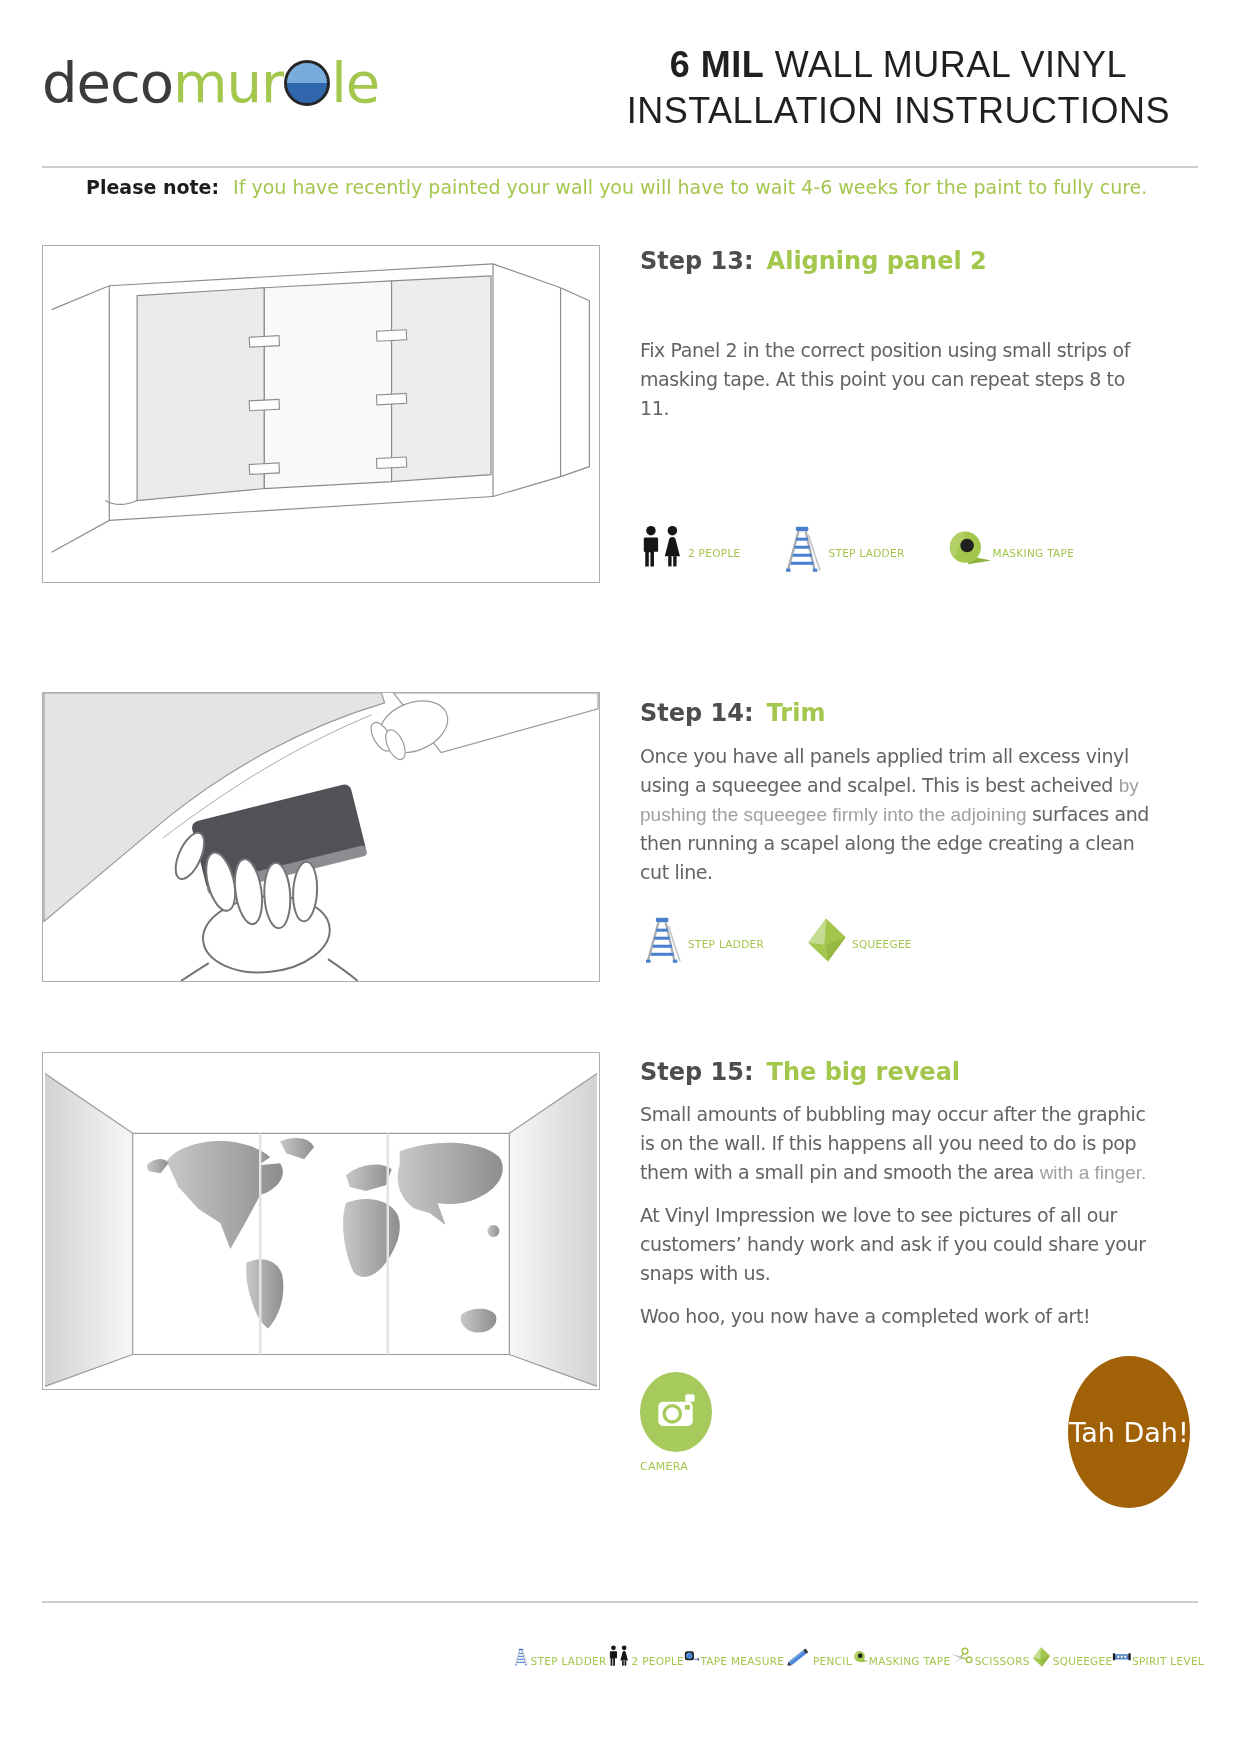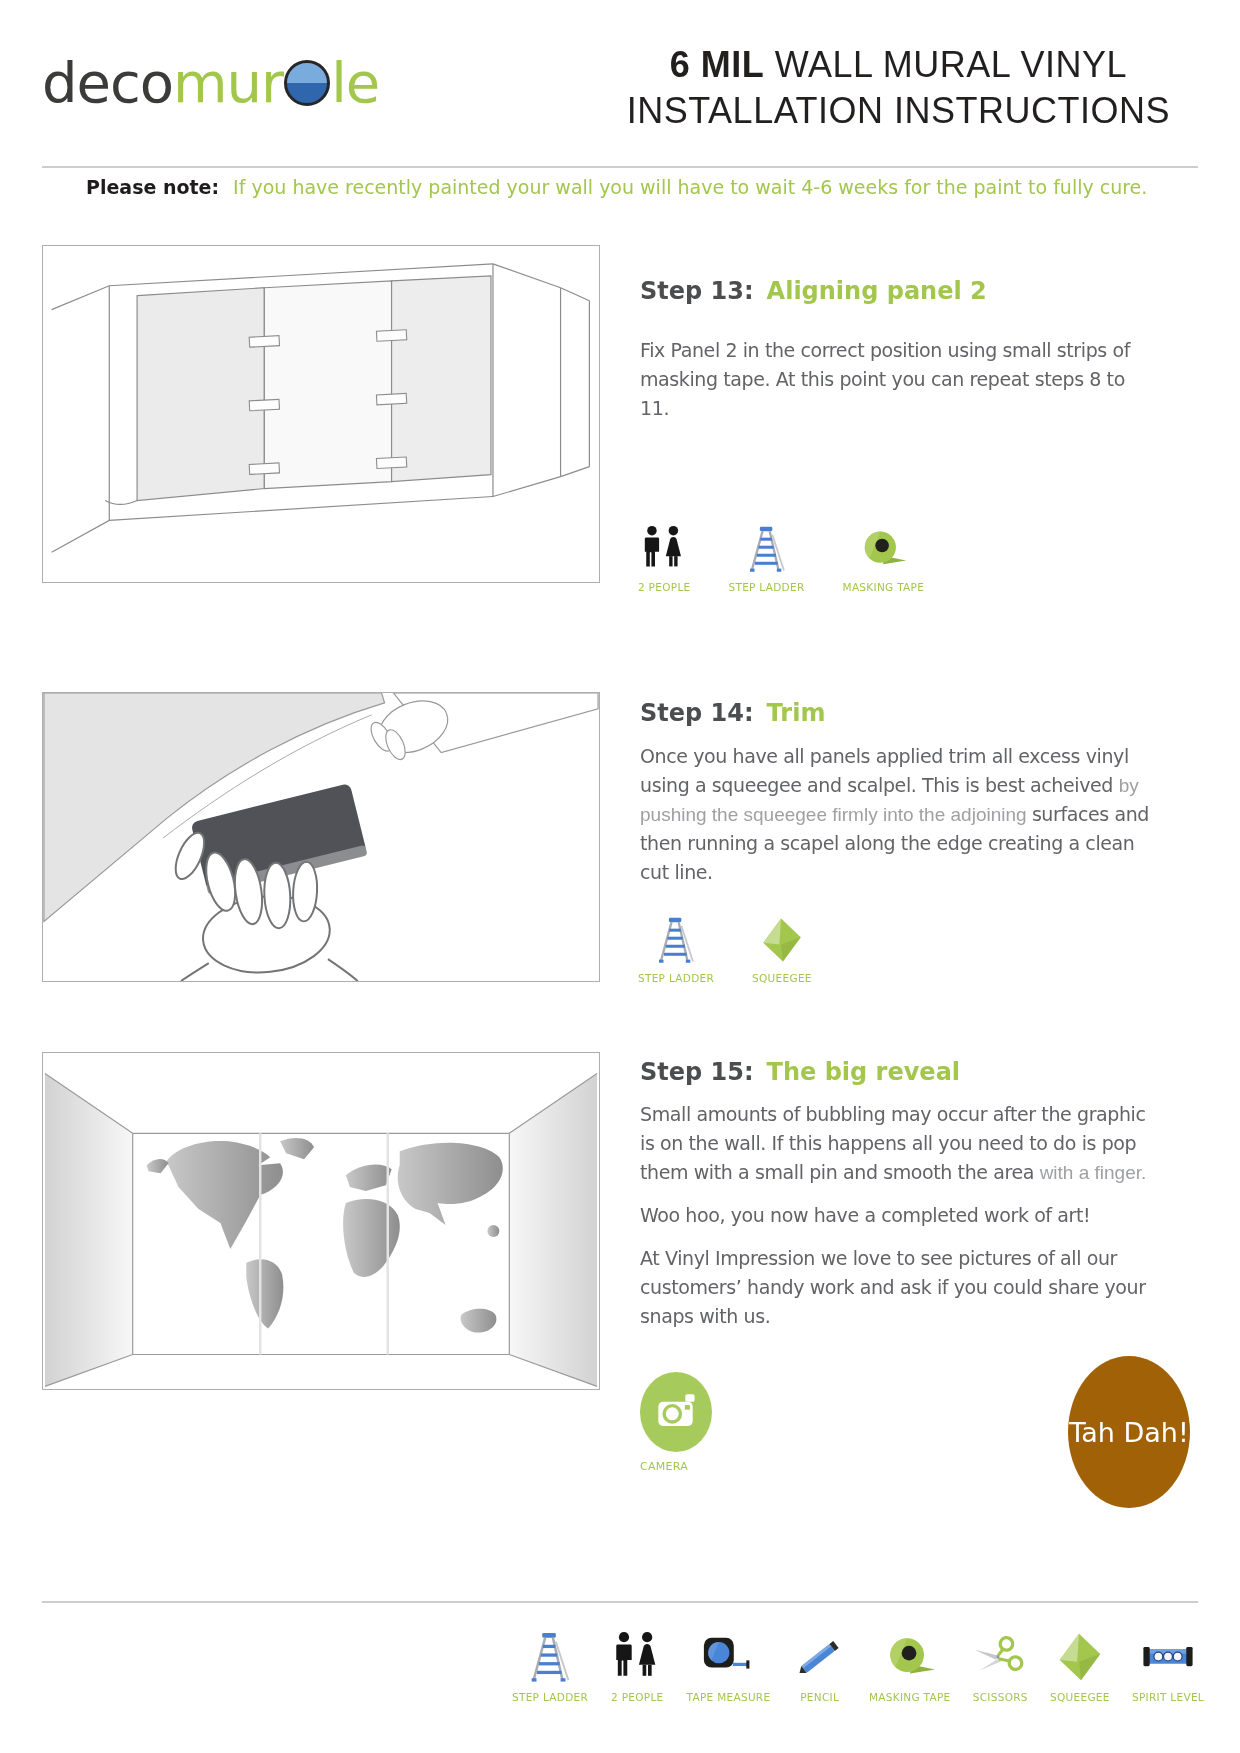--- a/index.html
+++ b/index.html
@@ -32,32 +32,32 @@
   .illu { position:absolute; left:42px; border:1px solid #aeaeae; background:#fff; }
   .illu svg { display:block; width:100%; height:100%; }
   .illu1 { top:245px; width:558px; height:338px; }
   .illu2 { top:692px; width:558px; height:290px; }
   .illu3 { top:1052px; width:558px; height:338px; }
 
   
   .step-head { position:absolute; left:640px; font-size:24px; font-weight:700; white-space:nowrap; }
   .step-head .slabel { color:#4c4d4f; margin-right:13px; }
   .step-head .stitle { color:#a3c64d; }
-  .s13-head { top:247px;margin-top:30px; } .s14-head { top:699px; } .s15-head { top:1058px; }
+  .s13-head { top:247px; } .s14-head { top:699px; } .s15-head { top:1058px; }
 
   .step-body { position:absolute; left:640px; width:516px; font-size:19px; line-height:29px;
                letter-spacing:-0.4px; color:#626367; }
   .s13-body { top:290px;margin-top:46px; } .s14-body { top:742px; } .s15-body { top:1100px; }
   .step-body p { margin:0 0 14px 0; }
   .light { font-family:"Liberation Sans", sans-serif; color:#9fa0a3; letter-spacing:0; }
 
   
   .tools { position:absolute; left:638px; display:flex; gap:38px; }
   .s13-tools { top:524px; } .s14-tools { top:915px; }
-  .tool { display:flex; flex-direction:column; align-items:center; min-width:46px; position:relative; }
+  .tool { display:flex; flex-direction:row; align-items:center; min-width:46px; position:relative; }
   .tool svg { width:50px; height:50px; }
   .tlabel { margin-top:7px; font-size:10.5px; letter-spacing:0.3px; color:#a3c64d; white-space:nowrap; }
 
   .f-tools { position:absolute; left:512px; top:1630px; width:692px; display:flex; justify-content:space-between; }
   .f-tools .tool svg { width:54px; height:54px; }
   .tape-badge { position:absolute; left:9px; top:33px; width:20px; text-align:center;
                 font-size:15px; font-weight:700; color:#fff; }
 
   
   .camera-wrap { position:absolute; left:640px; top:1372px; display:flex; flex-direction:column; align-items:flex-start; }
@@ -295,22 +295,22 @@
       </g>
       <path d="M218,80 V302 M346,80 V302" stroke="#e3e3e3" stroke-width="2.5" fill="none"></path>
     </svg>
   </div>
 
   <div class="step-head s15-head">
     <span class="slabel">Step 15:</span><span class="stitle">The big reveal</span>
   </div>
   <div class="step-body s15-body">
     <p><span>Small amounts of bubbling may occur after the graphic is on the wall. If this happens all you need to do is pop them with a small pin and smooth the area </span><span class="light">with a finger.</span></p>
+    <p>At Vinyl Impression we love to see pictures of all our customers’ handy work and ask if you could share your snaps with us.</p>
     <p>Woo hoo, you now have a completed work of art!</p>
-    <p>At Vinyl Impression we love to see pictures of all our customers’ handy work and ask if you could share your snaps with us.</p>
   </div>
 
   <div class="camera-wrap">
     <div class="camera-circle">
       <svg viewBox="0 0 56 56">
         <rect x="9" y="17" width="37" height="26" rx="5" fill="#ffffff"></rect>
         <rect x="38" y="9" width="10" height="8" rx="2" fill="#ffffff"></rect>
         <circle cx="24" cy="30" r="8.8" fill="none" stroke="#a7ca5d" stroke-width="3.6"></circle>
         <rect x="37.5" y="20.5" width="5.5" height="5" fill="#a7ca5d"></rect>
       </svg>

